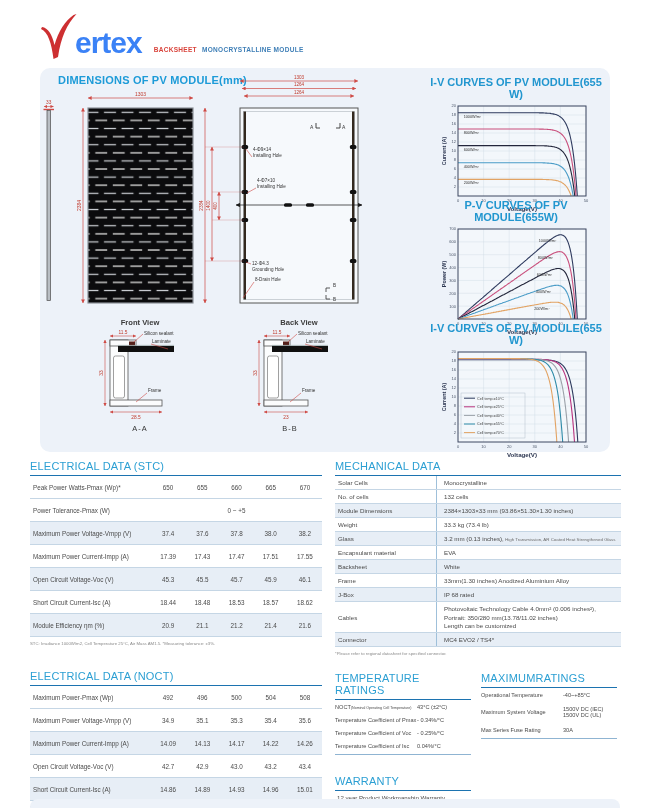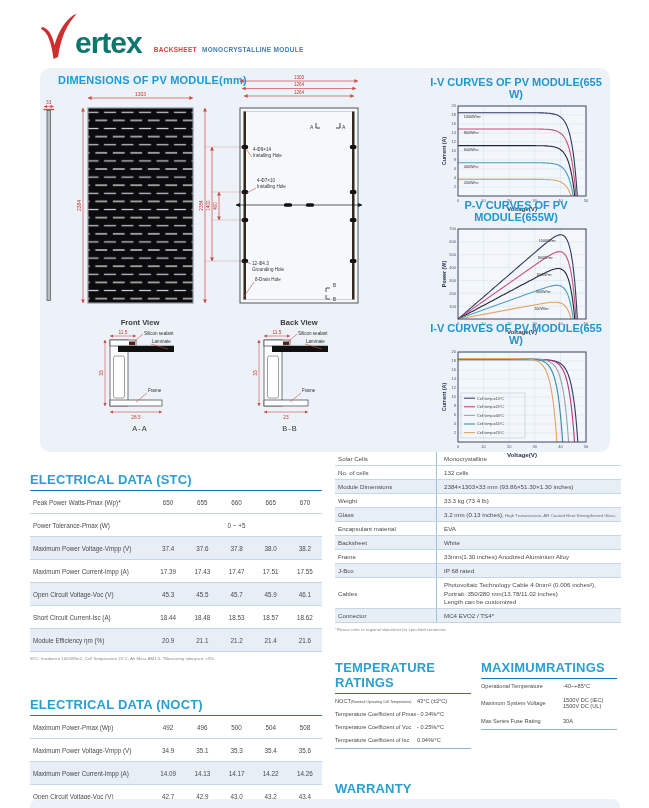--- a/index.html
+++ b/index.html
@@ -1,38 +1,38 @@
 <!DOCTYPE html>
 <html><head>
 <meta charset="utf-8">
 <style>
   html,body{margin:0;padding:0;background:#fff;}
   .page{position:relative;width:649px;height:808px;background:#fff;overflow:hidden;
         font-family:"Liberation Sans",sans-serif;color:#444;}
   
   .hdr{position:absolute;left:40px;top:8px;height:52px;display:flex;align-items:flex-end;}
   .logo-wrap{display:flex;align-items:flex-end;}
-  .logo-rest{font-size:30px;font-weight:bold;color:#0f766e;letter-spacing:-1px;line-height:1;
+  .logo-rest{font-size:30px;font-weight:bold;color:#3b82f6;letter-spacing:-1px;line-height:1;
              margin-left:-3px;margin-bottom:2px;}
   .subt{margin-left:12px;margin-bottom:7px;font-size:6.5px;font-weight:bold;letter-spacing:.3px;}
   .subt .r{color:#d9433b;}
   .subt .b{color:#3f7fb7;margin-left:3px;}
   
   .panel{position:absolute;left:40px;top:68px;width:570px;height:384px;background:#edf2f9;border-radius:10px;}
   .panel-title{position:absolute;left:18px;top:6px;font-size:11px;font-weight:bold;color:#1d9bd8;letter-spacing:.2px;}
   #diagram{position:absolute;left:0;top:0;}
   .chart{position:absolute;left:388px;width:176px;}
   .chart .ct{font-size:11px;font-weight:bold;color:#2196cf;text-align:center;margin-bottom:2px;}
   .chart svg{display:block;margin:0 auto;}
   
   .tables{position:absolute;left:0;top:452px;width:649px;}
   .col-left{position:absolute;left:30px;width:292px;}
   .col-right{position:absolute;left:335px;width:286px;}
-  .sec-h{color:#2b9fd3;font-weight:bold;font-size:13px;letter-spacing:.2px;
-         border-bottom:1.6px solid #1c73b0;padding:20px 0 3px 0;}
+  .sec-h{color:#2b9fd3;font-weight:normal;font-size:11px;letter-spacing:.2px;
+         border-bottom:1.6px solid #1c73b0;padding:8px 0 3px 0;}
   .spec-row{display:flex;align-items:center;height:23px;border-bottom:.5px solid #c5d6e5;
             font-size:6.3px;color:#4a4a4a;box-sizing:border-box;}
   .spec-row .lbl{width:118px;padding-left:3px;}
   .spec-row .val{flex:1;text-align:center;}
   .spec-row .merged{flex:5;text-align:center;}
   .tint{background:#e7eef6;}
   .foot{font-size:4.3px;color:#8a8a8a;margin:4px 0 16px 0;}
   .mech-row{display:flex;align-items:stretch;border-bottom:.5px solid #c5d6e5;font-size:6.2px;color:#4a4a4a;}
   .mech-row .lbl{width:102px;padding:3px 0 3px 3px;border-right:1px solid #9fc0da;display:flex;align-items:center;box-sizing:border-box;}
   .mech-row .valwrap{flex:1;padding:3px 0 3px 7px;display:flex;flex-direction:column;justify-content:center;gap:1.5px;}
@@ -459,20 +459,21 @@
             <div class="val">14.89</div>
             <div class="val">14.93</div>
             <div class="val">14.96</div>
             <div class="val">15.01</div>
           </div>
         </div>
       <div class="foot">NOCT: Irradiance at 800W/m², Ambient Temperature 20°C, Wind Speed 1m/s.</div>
     </div>
 
     <div class="col-right">
+      <div class="sec-h">MECHANICAL DATA</div>
       <div id="mech-table">
           <div class="mech-row">
             <div class="lbl">Solar Cells</div>
             <div class="valwrap">
               <div>Monocrystalline</div>
             </div>
           </div>
           <div class="mech-row">
             <div class="lbl">No. of cells</div>
             <div class="valwrap">

